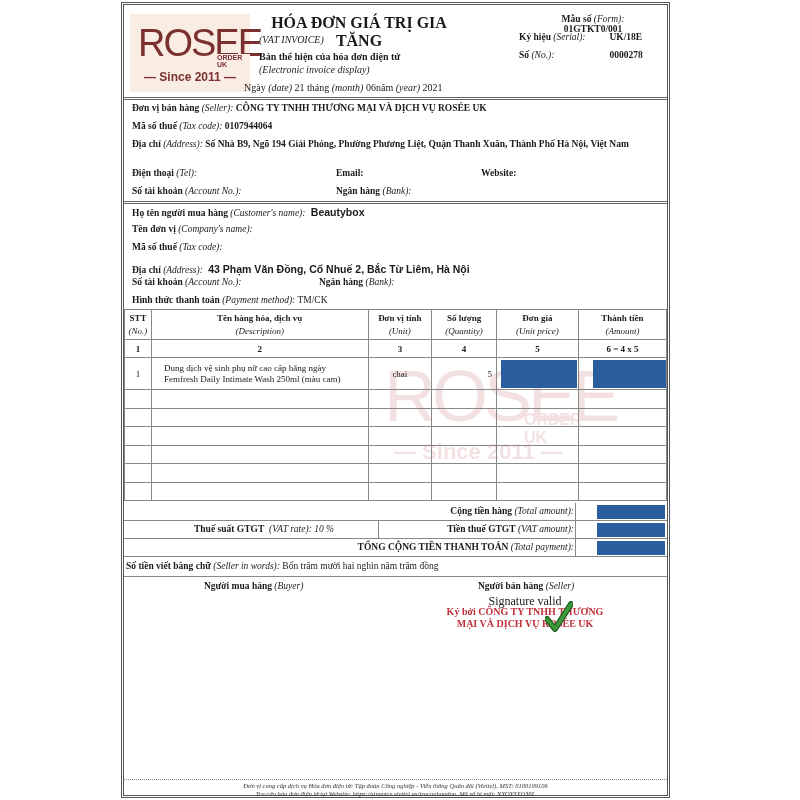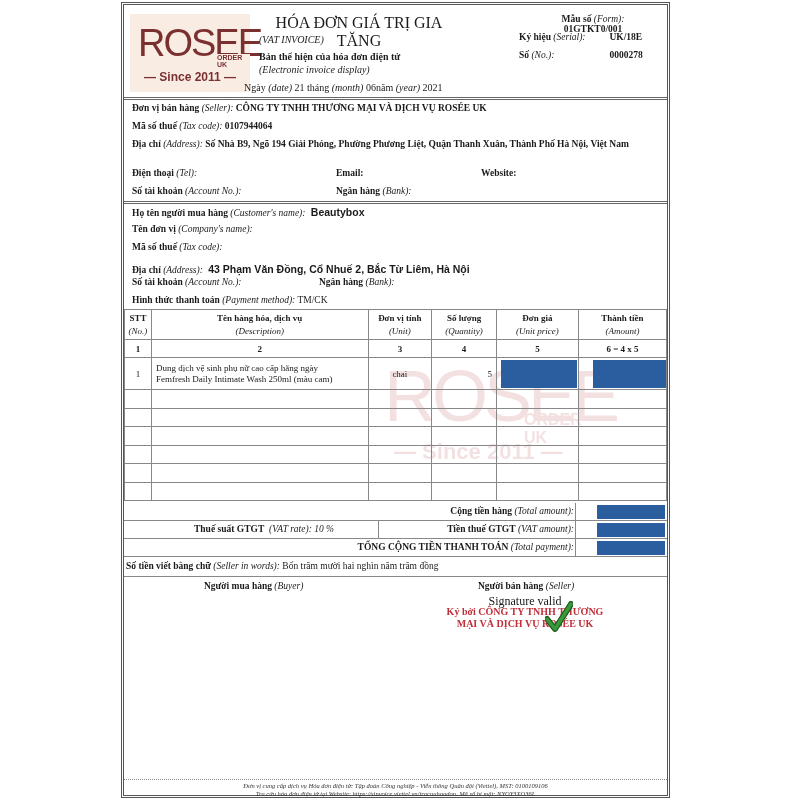--- a/index.html
+++ b/index.html
@@ -18,33 +18,33 @@
   .lbl { font-size: 9.5px; white-space: nowrap; }
 
   
   .logo {
     position: absolute; left: 6px; top: 9px; width: 120px; height: 78px;
     background: #f9ece3;
   }
   .logo-word { position: absolute; left: 8px; top: 8px; font-family: "Liberation Sans", sans-serif; font-size: 38px; color: #7b3030; letter-spacing: -2px; font-weight: normal; }
   .logo-tag { position: absolute; left: 87px; top: 40px; font-family: "Liberation Sans", sans-serif; font-size: 7px; font-weight: bold; color: #7b3030; background: #f9ece3; }
   .logo-since { position: absolute; left: 0; right: 0; top: 56px; text-align: center; font-family: "Liberation Sans", sans-serif; font-size: 12px; font-weight: bold; color: #7b3030; }
-  .title { position: absolute; left: 135px; top: 9px; width: 200px; text-align: center; font-size: 16px; font-weight: normal; }
+  .title { position: absolute; left: 135px; top: 9px; width: 200px; text-align: center; font-size: 16px; font-weight: bold; }
   .subtitle { position: absolute; left: 135px; width: 200px; font-size: 10px; }
   .meta { position: absolute; left: 395px; font-size: 9.5px; }
   .meta .k { display: inline-block; width: 88px; }
 
   
   .tbl { position: absolute; left: 0; width: 543px; border-collapse: collapse; font-size: 9px; }
   .tbl td { border: 1px solid #888; text-align: center; vertical-align: middle; }
   .tbl tr.head td { height: 30px; line-height: 13px; }
   .tbl tr.idx td { height: 18px; font-weight: bold; }
   .tbl tr.item td { height: 32px; }
   .tbl tr.empty td { height: 18.5px; }
-  .tbl td.desc { text-align: left; padding-left: 4px; line-height: 11px; margin-top: 35px; }
+  .tbl td.desc { text-align: left; padding-left: 12px; line-height: 11px; margin-top: 35px; }
   .tbl td.qty { text-align: right; padding-right: 4px; }
   .blue { background: #2a5e9e; display: block; }
 
   .sum-row { position: absolute; left: 0; width: 543px; height: 18px; font-size: 9.5px; border-bottom: 1px solid #888; }
   .sum-row .label { position: absolute; right: 93px; top: 3px; white-space: nowrap; }
   .sum-row .sep { position: absolute; left: 451px; top: 0; bottom: 0; border-left: 1px solid #888; }
   .sum-row .val { position: absolute; left: 473px; top: 2px; width: 68px; height: 14px; background: #2a5e9e; }
 
   .watermark { position: absolute; left: 250px; top: 350px; width: 200px; height: 110px; opacity: 0.14; pointer-events: none; }
   .wm-word { position: absolute; left: 10px; top: 0; font-family: "Liberation Sans", sans-serif; font-size: 72px; color: #b0303a; letter-spacing: -4px; }

